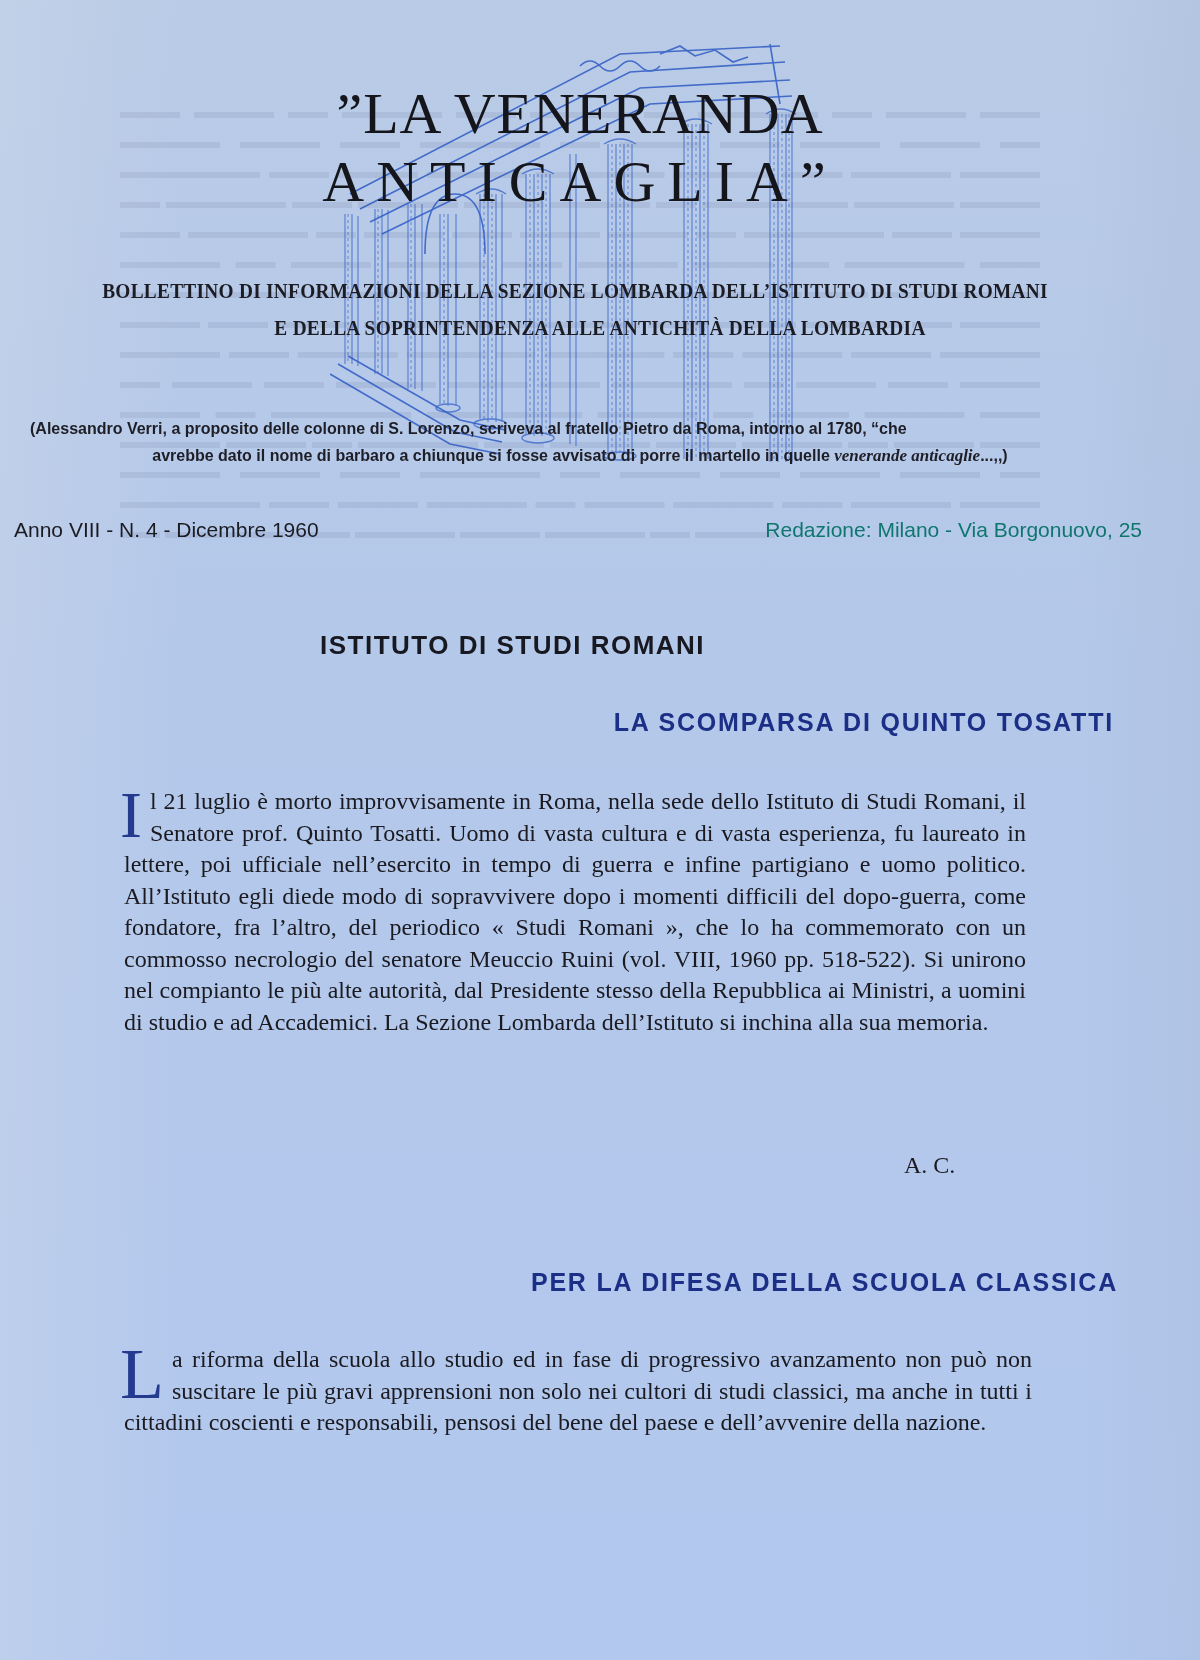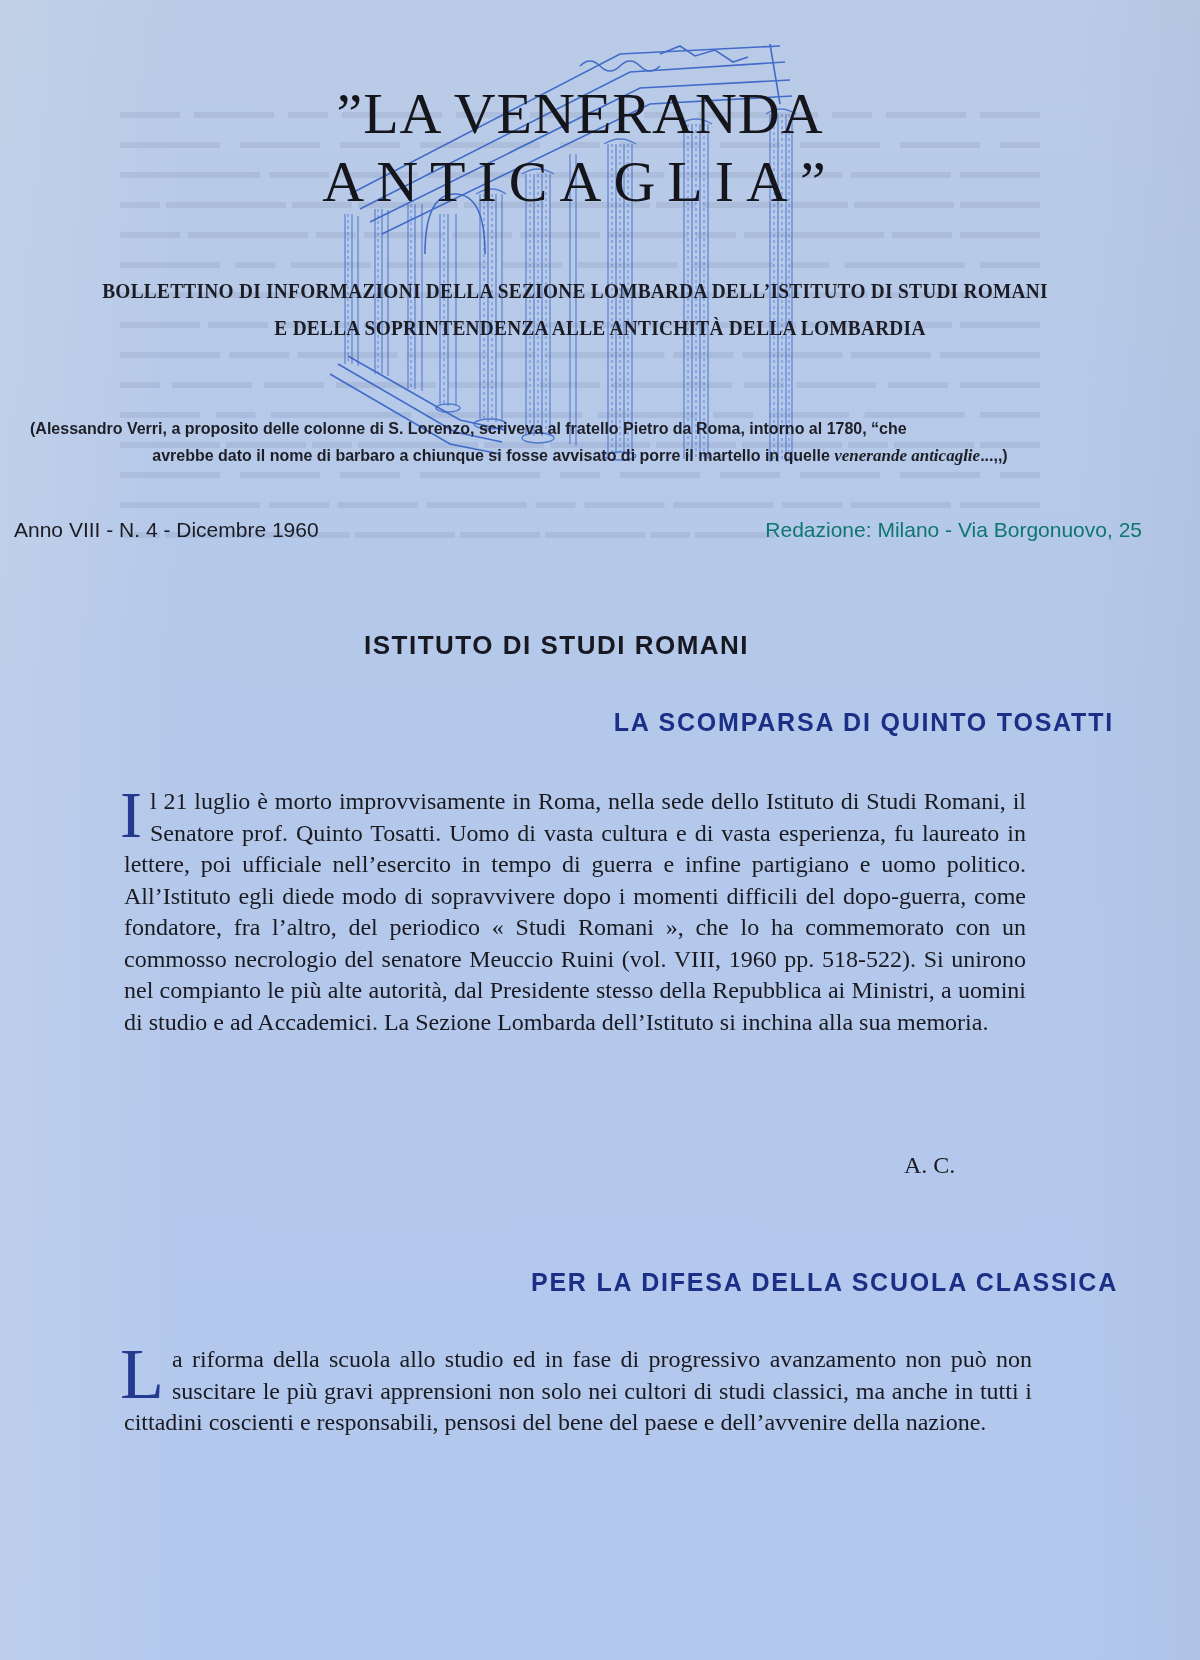--- a/index.html
+++ b/index.html
@@ -44,21 +44,21 @@
     position: absolute; top: 518px; left: 14px;
     font-family: "Liberation Sans", sans-serif; font-size: 21px; color: #1b1b22;
   }
   .redazione {
     position: absolute; top: 518px; right: 58px;
     font-family: "Liberation Sans", sans-serif; font-size: 21px; color: #0f766e;
   }
   .section-head {
     position: absolute; top: 630px; left: 320px;
     font-family: "Liberation Sans", sans-serif; font-weight: bold;
-    font-size: 26px; letter-spacing: 1.5px; color: #181820; margin-left: 44px;
+    font-size: 26px; letter-spacing: 1.5px; color: #181820;
   }
   .article-title {
     position: absolute; right: 85px;
     font-family: "Liberation Sans", sans-serif; font-weight: bold;
     font-size: 25px; letter-spacing: 1.8px; color: #1c2f86;
   }
   .t1 { top: 708px; right: 86px; }
   .t2 { top: 1268px; right: 82px; }
   .body-text {
     position: absolute; left: 124px; width: 902px;

